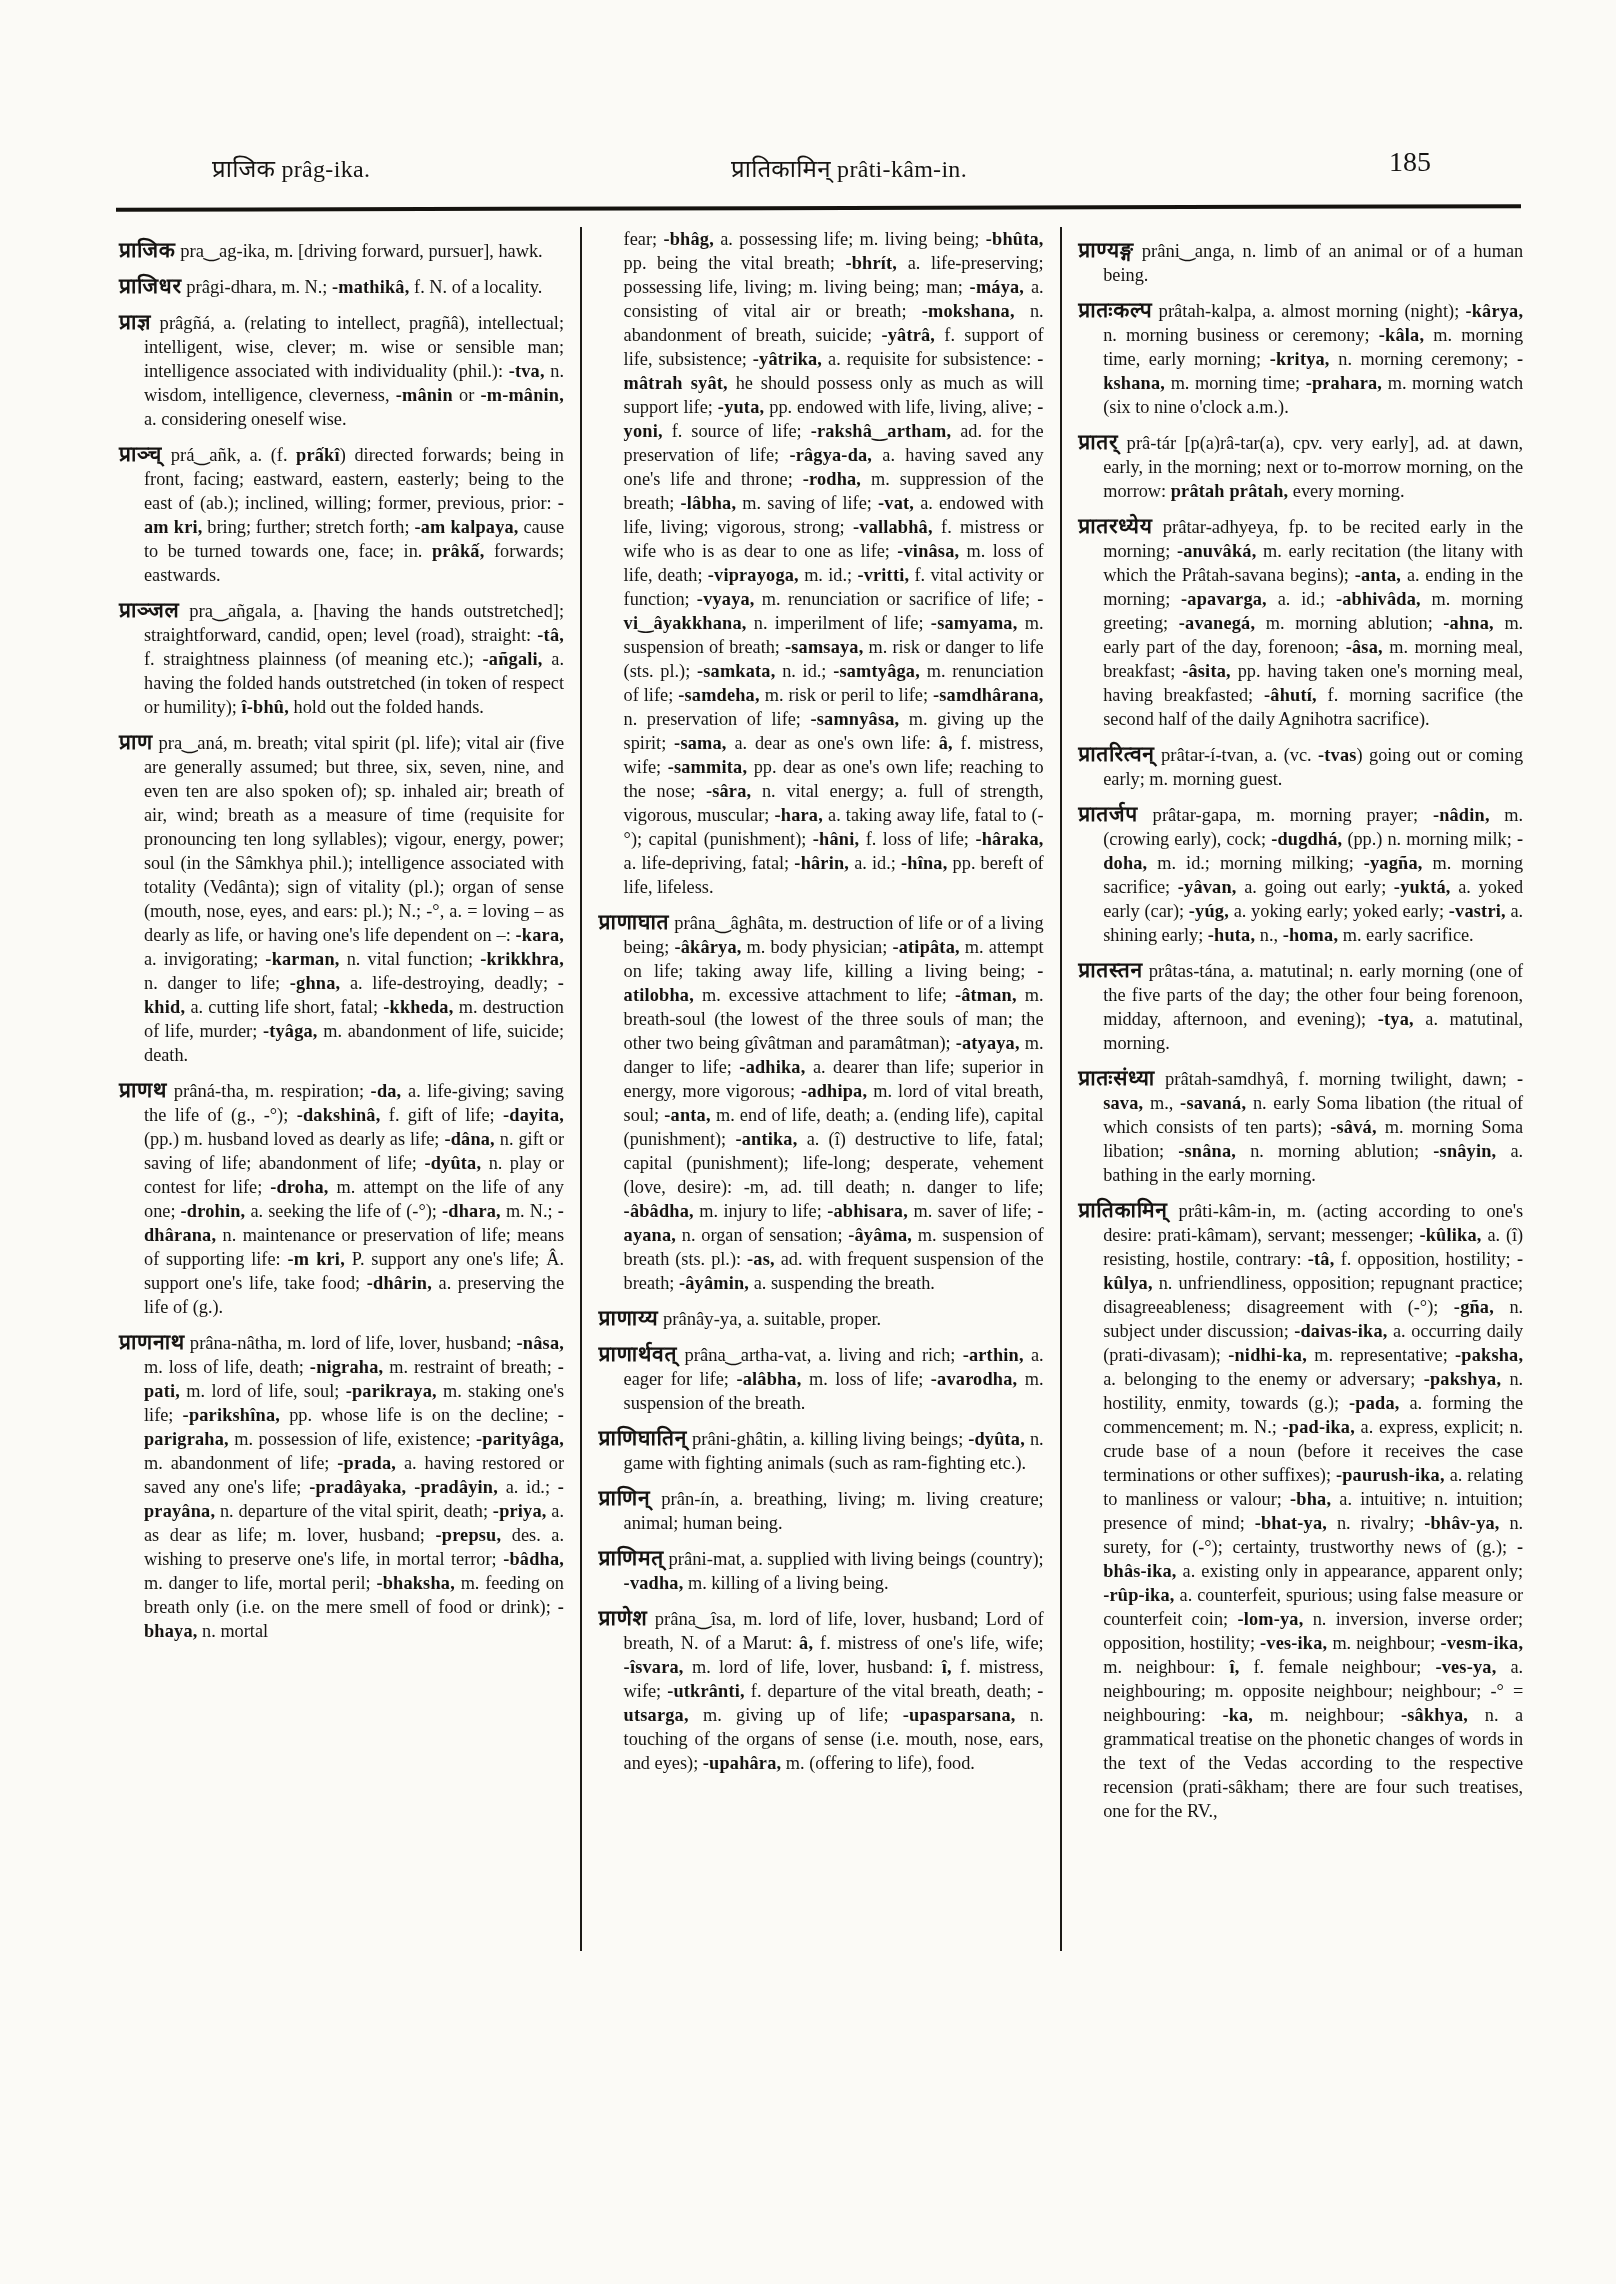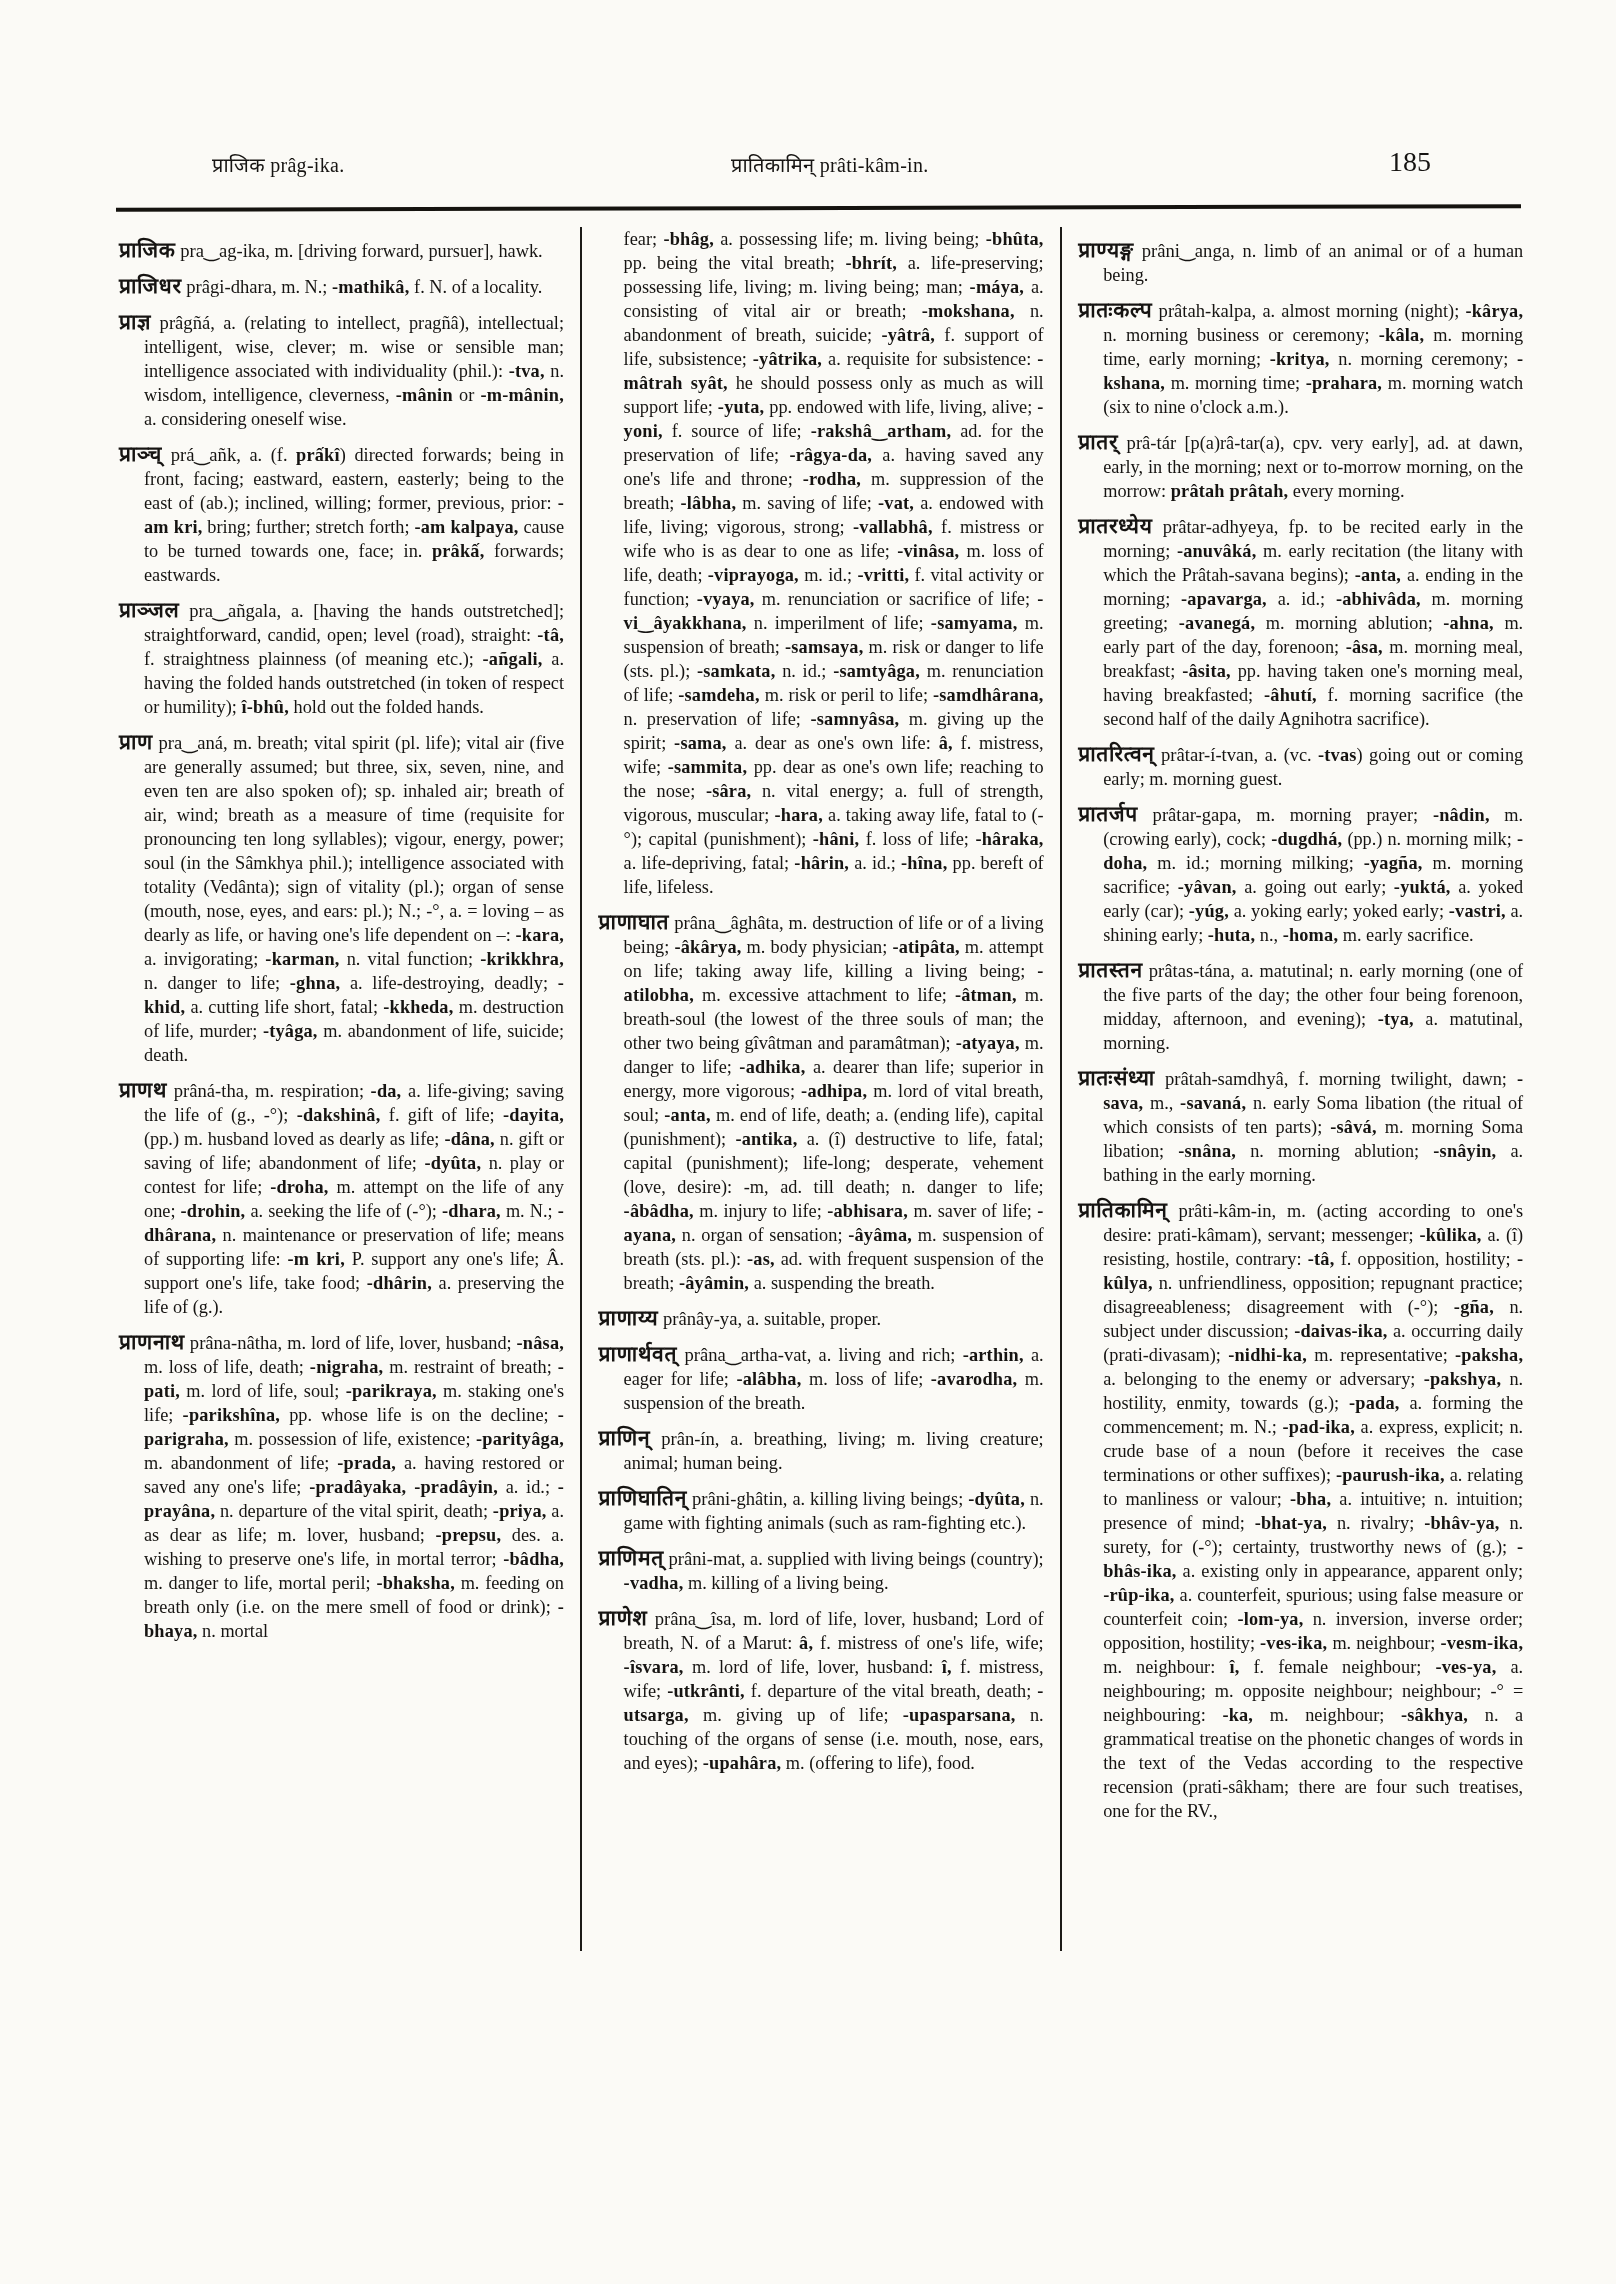--- a/index.html
+++ b/index.html
@@ -6,21 +6,21 @@
   body{
     width:1616px;height:2284px;
     background:#fbfaf6;
     color:#161412;
     font-family:"Liberation Serif","DejaVu Serif","DejaVu Sans",serif;
     position:relative;
     -webkit-font-smoothing:antialiased;
   }
   .running-head{
     position:absolute;top:151px;
-    font-size:20px;letter-spacing:0.3px;white-space:nowrap;
+    font-size:24px;letter-spacing:0.3px;white-space:nowrap;
   }
   .rh-left{left:212px;}
   .rh-center{left:731px;}
   .page-num{position:absolute;top:146px;left:1389px;font-size:28px;}
   .head-rule{
     position:absolute;left:116px;top:206px;width:1405px;height:3.9px;
     background:#15130f;transform:rotate(-0.15deg);
   }
   .columns{
     position:absolute;left:119px;top:227px;width:1405px;
@@ -59,22 +59,22 @@
         <div class="entry"><span class="hw">प्राञ्जल</span> <span class="rom">pra‿añgala,</span> <span class="bd">a. [having the hands outstretched]; straightforward, candid, open; level (road), straight: <b>-tâ,</b> f. straightness plainness (of meaning etc.); <b>-añgali,</b> a. having the folded hands outstretched (in token of respect or humility); <b>î-bhû,</b> hold out the folded hands.</span></div>
         <div class="entry"><span class="hw">प्राण</span> <span class="rom">pra‿aná,</span> <span class="bd">m. breath; vital spirit (pl. life); vital air (five are generally assumed; but three, six, seven, nine, and even ten are also spoken of); sp. inhaled air; breath of air, wind; breath as a measure of time (requisite for pronouncing ten long syllables); vigour, energy, power; soul (in the Sâmkhya phil.); intelligence associated with totality (Vedânta); sign of vitality (pl.); organ of sense (mouth, nose, eyes, and ears: pl.); N.; -°, a. = loving – as dearly as life, or having one's life dependent on –: <b>-kara,</b> a. invigorating; <b>-karman,</b> n. vital function; <b>-krikkhra,</b> n. danger to life; <b>-ghna,</b> a. life-destroying, deadly; <b>-khid,</b> a. cutting life short, fatal; <b>-kkheda,</b> m. destruction of life, murder; <b>-tyâga,</b> m. abandonment of life, suicide; death.</span></div>
         <div class="entry"><span class="hw">प्राणथ</span> <span class="rom">prâná-tha,</span> <span class="bd">m. respiration; <b>-da,</b> a. life-giving; saving the life of (g., -°); <b>-dakshinâ,</b> f. gift of life; <b>-dayita,</b> (pp.) m. husband loved as dearly as life; <b>-dâna,</b> n. gift or saving of life; abandonment of life; <b>-dyûta,</b> n. play or contest for life; <b>-droha,</b> m. attempt on the life of any one; <b>-drohin,</b> a. seeking the life of (-°); <b>-dhara,</b> m. N.; <b>-dhârana,</b> n. maintenance or preservation of life; means of supporting life: <b>-m kri,</b> P. support any one's life; Â. support one's life, take food; <b>-dhârin,</b> a. preserving the life of (g.).</span></div>
         <div class="entry"><span class="hw">प्राणनाथ</span> <span class="rom">prâna-nâtha,</span> <span class="bd">m. lord of life, lover, husband; <b>-nâsa,</b> m. loss of life, death; <b>-nigraha,</b> m. restraint of breath; <b>-pati,</b> m. lord of life, soul; <b>-parikraya,</b> m. staking one's life; <b>-parikshîna,</b> pp. whose life is on the decline; <b>-parigraha,</b> m. possession of life, existence; <b>-parityâga,</b> m. abandonment of life; <b>-prada,</b> a. having restored or saved any one's life; <b>-pradâyaka, -pradâyin,</b> a. id.; <b>-prayâna,</b> n. departure of the vital spirit, death; <b>-priya,</b> a. as dear as life; m. lover, husband; <b>-prepsu,</b> des. a. wishing to preserve one's life, in mortal terror; <b>-bâdha,</b> m. danger to life, mortal peril; <b>-bhaksha,</b> m. feeding on breath only (i.e. on the mere smell of food or drink); <b>-bhaya,</b> n. mortal</span></div>
       </section>
     <section class="col col-sep">
         <div class="entry cont"><span class="bd">fear; <b>-bhâg,</b> a. possessing life; m. living being; <b>-bhûta,</b> pp. being the vital breath; <b>-bhrít,</b> a. life-preserving; possessing life, living; m. living being; man; <b>-máya,</b> a. consisting of vital air or breath; <b>-mokshana,</b> n. abandonment of breath, suicide; <b>-yâtrâ,</b> f. support of life, subsistence; <b>-yâtrika,</b> a. requisite for subsistence: <b>-mâtrah syât,</b> he should possess only as much as will support life; <b>-yuta,</b> pp. endowed with life, living, alive; <b>-yoni,</b> f. source of life; <b>-rakshâ‿artham,</b> ad. for the preservation of life; <b>-râgya-da,</b> a. having saved any one's life and throne; <b>-rodha,</b> m. suppression of the breath; <b>-lâbha,</b> m. saving of life; <b>-vat,</b> a. endowed with life, living; vigorous, strong; <b>-vallabhâ,</b> f. mistress or wife who is as dear to one as life; <b>-vinâsa,</b> m. loss of life, death; <b>-viprayoga,</b> m. id.; <b>-vritti,</b> f. vital activity or function; <b>-vyaya,</b> m. renunciation or sacrifice of life; <b>-vi‿âyakkhana,</b> n. imperilment of life; <b>-samyama,</b> m. suspension of breath; <b>-samsaya,</b> m. risk or danger to life (sts. pl.); <b>-samkata,</b> n. id.; <b>-samtyâga,</b> m. renunciation of life; <b>-samdeha,</b> m. risk or peril to life; <b>-samdhârana,</b> n. preservation of life; <b>-samnyâsa,</b> m. giving up the spirit; <b>-sama,</b> a. dear as one's own life: <b>â,</b> f. mistress, wife; <b>-sammita,</b> pp. dear as one's own life; reaching to the nose; <b>-sâra,</b> n. vital energy; a. full of strength, vigorous, muscular; <b>-hara,</b> a. taking away life, fatal to (-°); capital (punishment); <b>-hâni,</b> f. loss of life; <b>-hâraka,</b> a. life-depriving, fatal; <b>-hârin,</b> a. id.; <b>-hîna,</b> pp. bereft of life, lifeless.</span></div>
         <div class="entry"><span class="hw">प्राणाघात</span> <span class="rom">prâna‿âghâta,</span> <span class="bd">m. destruction of life or of a living being; <b>-âkârya,</b> m. body physician; <b>-atipâta,</b> m. attempt on life; taking away life, killing a living being; <b>-atilobha,</b> m. excessive attachment to life; <b>-âtman,</b> m. breath-soul (the lowest of the three souls of man; the other two being gîvâtman and paramâtman); <b>-atyaya,</b> m. danger to life; <b>-adhika,</b> a. dearer than life; superior in energy, more vigorous; <b>-adhipa,</b> m. lord of vital breath, soul; <b>-anta,</b> m. end of life, death; a. (ending life), capital (punishment); <b>-antika,</b> a. (î) destructive to life, fatal; capital (punishment); life-long; desperate, vehement (love, desire): -m, ad. till death; n. danger to life; <b>-âbâdha,</b> m. injury to life; <b>-abhisara,</b> m. saver of life; <b>-ayana,</b> n. organ of sensation; <b>-âyâma,</b> m. suspension of breath (sts. pl.): <b>-as,</b> ad. with frequent suspension of the breath; <b>-âyâmin,</b> a. suspending the breath.</span></div>
         <div class="entry"><span class="hw">प्राणाय्य</span> <span class="rom">prânây-ya,</span> <span class="bd">a. suitable, proper.</span></div>
         <div class="entry"><span class="hw">प्राणार्थवत्</span> <span class="rom">prâna‿artha-vat,</span> <span class="bd">a. living and rich; <b>-arthin,</b> a. eager for life; <b>-alâbha,</b> m. loss of life; <b>-avarodha,</b> m. suspension of the breath.</span></div>
+        <div class="entry"><span class="hw">प्राणिघातिन्</span> <span class="rom">prâni-ghâtin,</span> <span class="bd">a. killing living beings; <b>-dyûta,</b> n. game with fighting animals (such as ram-fighting etc.).</span></div>
         <div class="entry"><span class="hw">प्राणिन्</span> <span class="rom">prân-ín,</span> <span class="bd">a. breathing, living; m. living creature; animal; human being.</span></div>
-        <div class="entry"><span class="hw">प्राणिघातिन्</span> <span class="rom">prâni-ghâtin,</span> <span class="bd">a. killing living beings; <b>-dyûta,</b> n. game with fighting animals (such as ram-fighting etc.).</span></div>
         <div class="entry"><span class="hw">प्राणिमत्</span> <span class="rom">prâni-mat,</span> <span class="bd">a. supplied with living beings (country); <b>-vadha,</b> m. killing of a living being.</span></div>
         <div class="entry"><span class="hw">प्राणेश</span> <span class="rom">prâna‿îsa,</span> <span class="bd">m. lord of life, lover, husband; Lord of breath, N. of a Marut: <b>â,</b> f. mistress of one's life, wife; <b>-îsvara,</b> m. lord of life, lover, husband: <b>î,</b> f. mistress, wife; <b>-utkrânti,</b> f. departure of the vital breath, death; <b>-utsarga,</b> m. giving up of life; <b>-upasparsana,</b> n. touching of the organs of sense (i.e. mouth, nose, ears, and eyes); <b>-upahâra,</b> m. (offering to life), food.</span></div>
       </section>
     <section class="col">
         <div class="entry"><span class="hw">प्राण्यङ्ग</span> <span class="rom">prâni‿anga,</span> <span class="bd">n. limb of an animal or of a human being.</span></div>
         <div class="entry"><span class="hw">प्रातःकल्प</span> <span class="rom">prâtah-kalpa,</span> <span class="bd">a. almost morning (night); <b>-kârya,</b> n. morning business or ceremony; <b>-kâla,</b> m. morning time, early morning; <b>-kritya,</b> n. morning ceremony; <b>-kshana,</b> m. morning time; <b>-prahara,</b> m. morning watch (six to nine o'clock a.m.).</span></div>
         <div class="entry"><span class="hw">प्रातर्</span> <span class="rom">prâ-tár</span> <span class="bd">[p(a)râ-tar(a), cpv. very early], ad. at dawn, early, in the morning; next or to-morrow morning, on the morrow: <b>prâtah prâtah,</b> every morning.</span></div>
         <div class="entry"><span class="hw">प्रातरध्येय</span> <span class="rom">prâtar-adhyeya,</span> <span class="bd">fp. to be recited early in the morning; <b>-anuvâká,</b> m. early recitation (the litany with which the Prâtah-savana begins); <b>-anta,</b> a. ending in the morning; <b>-apavarga,</b> a. id.; <b>-abhivâda,</b> m. morning greeting; <b>-avanegá,</b> m. morning ablution; <b>-ahna,</b> m. early part of the day, forenoon; <b>-âsa,</b> m. morning meal, breakfast; <b>-âsita,</b> pp. having taken one's morning meal, having breakfasted; <b>-âhutí,</b> f. morning sacrifice (the second half of the daily Agnihotra sacrifice).</span></div>
         <div class="entry"><span class="hw">प्रातरित्वन्</span> <span class="rom">prâtar-í-tvan,</span> <span class="bd">a. (vc. <b>-tvas</b>) going out or coming early; m. morning guest.</span></div>
         <div class="entry"><span class="hw">प्रातर्जप</span> <span class="rom">prâtar-gapa,</span> <span class="bd">m. morning prayer; <b>-nâdin,</b> m. (crowing early), cock; <b>-dugdhá,</b> (pp.) n. morning milk; <b>-doha,</b> m. id.; morning milking; <b>-yagña,</b> m. morning sacrifice; <b>-yâvan,</b> a. going out early; <b>-yuktá,</b> a. yoked early (car); <b>-yúg,</b> a. yoking early; yoked early; <b>-vastri,</b> a. shining early; <b>-huta,</b> n., <b>-homa,</b> m. early sacrifice.</span></div>

